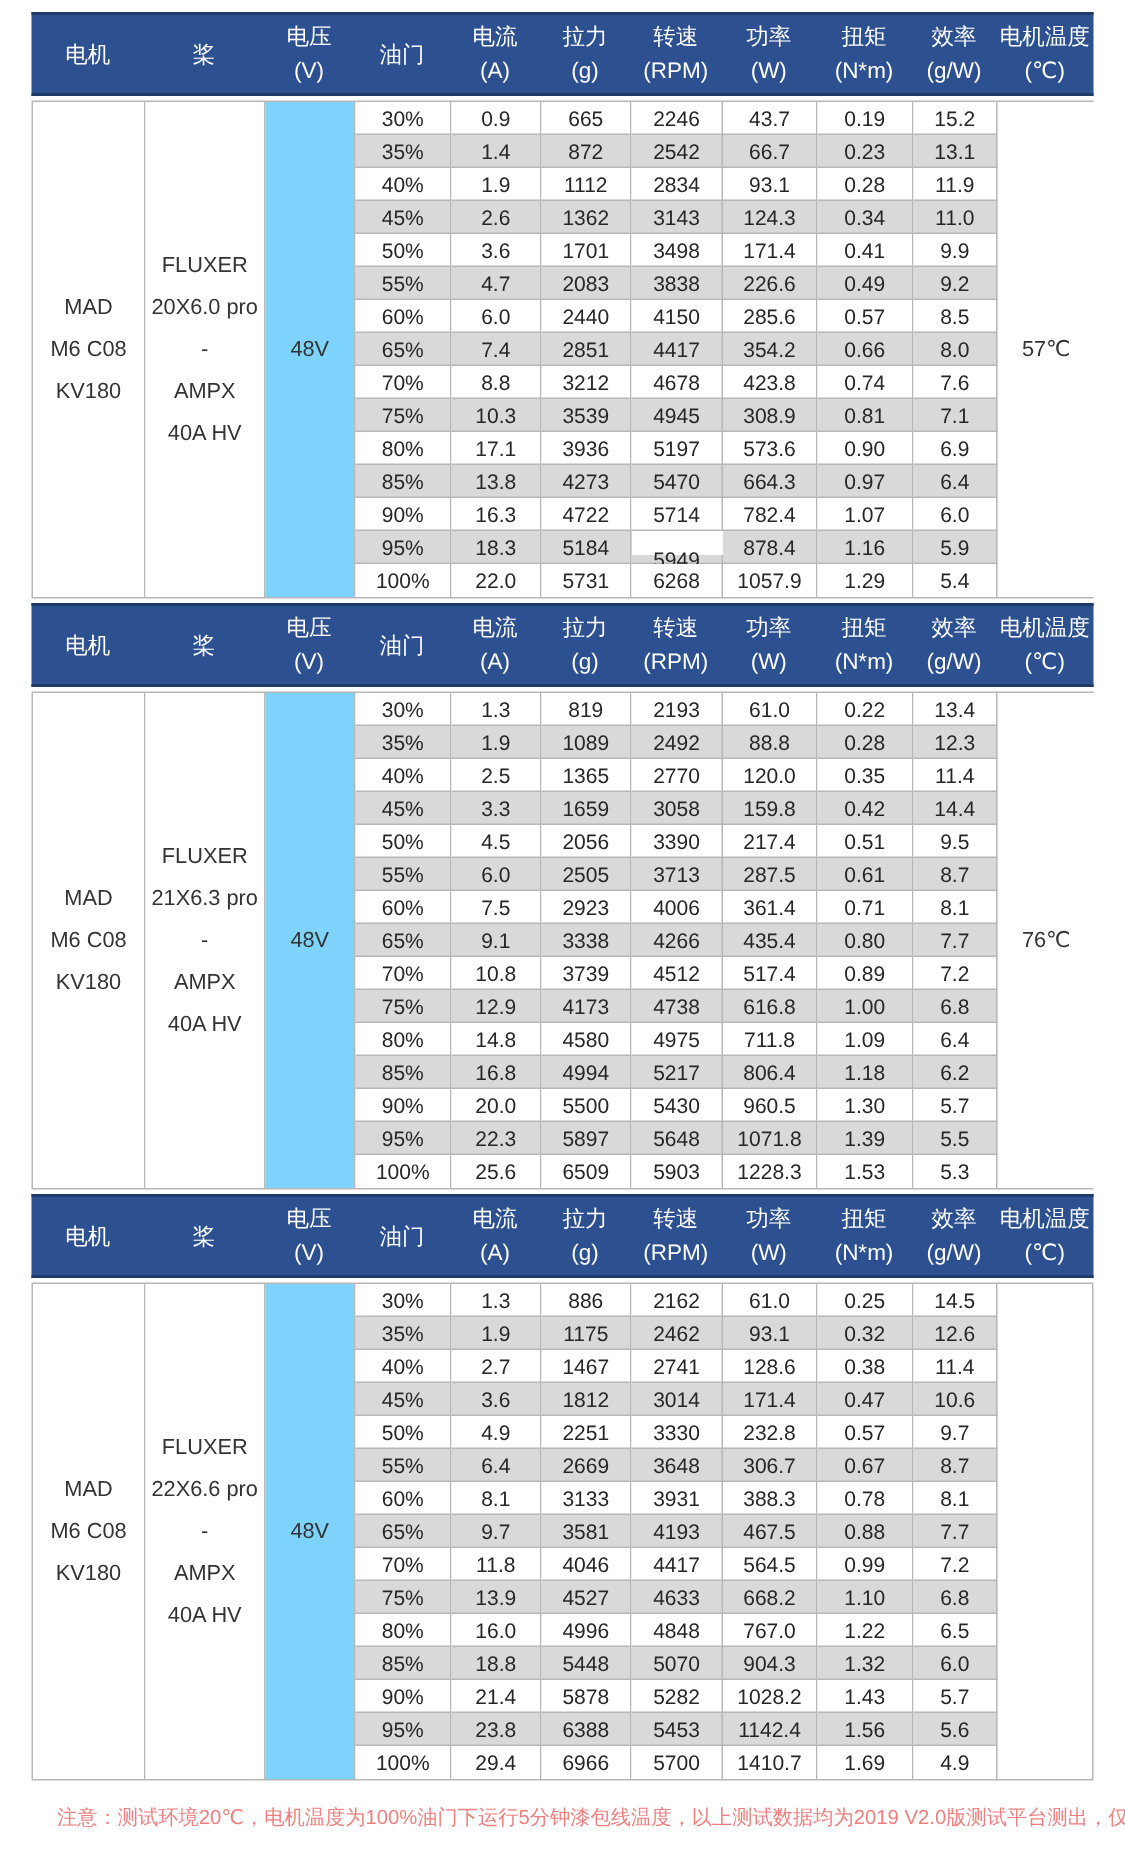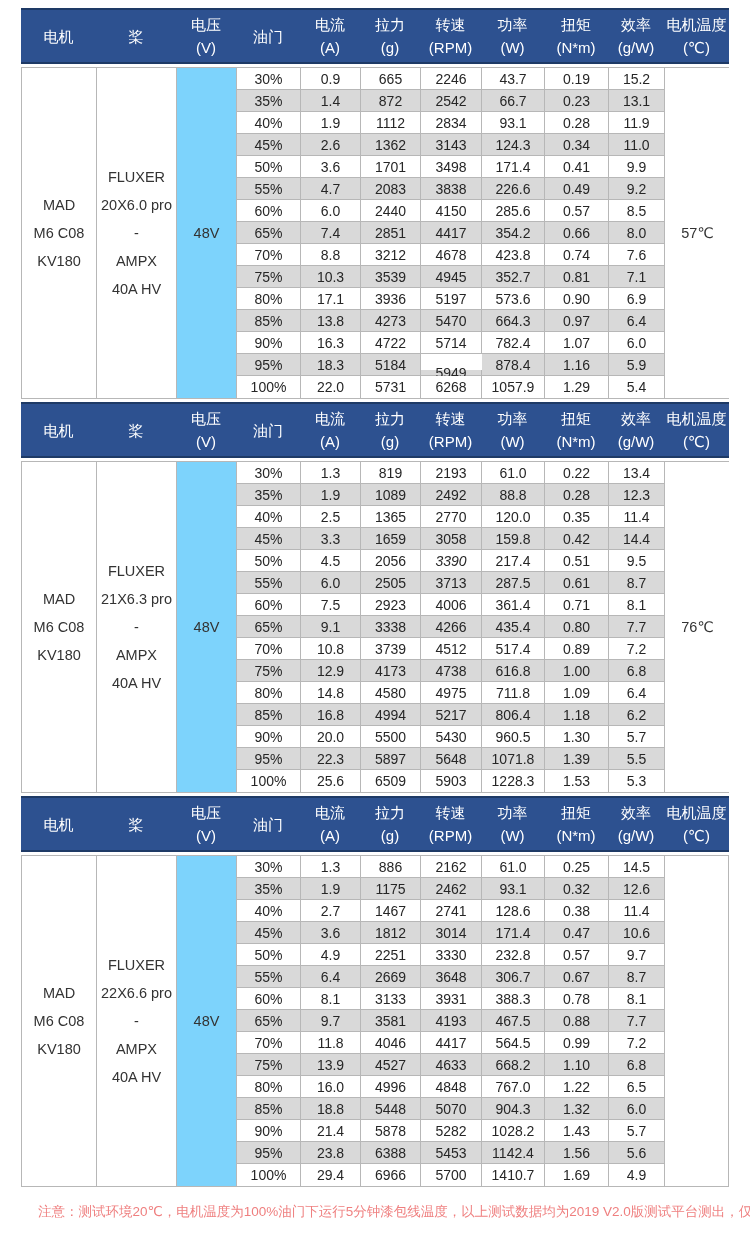--- a/index.html
+++ b/index.html
@@ -167,21 +167,21 @@
         <div class="dcell" style="grid-area: 9 / 5;">8.8</div>
         <div class="dcell" style="grid-area: 9 / 6;">3212</div>
         <div class="dcell" style="grid-area: 9 / 7;">4678</div>
         <div class="dcell" style="grid-area: 9 / 8;">423.8</div>
         <div class="dcell" style="grid-area: 9 / 9;">0.74</div>
         <div class="dcell" style="grid-area: 9 / 10;">7.6</div>
         <div class="dcell alt" style="grid-area: 10 / 4;">75%</div>
         <div class="dcell alt" style="grid-area: 10 / 5;">10.3</div>
         <div class="dcell alt" style="grid-area: 10 / 6;">3539</div>
         <div class="dcell alt" style="grid-area: 10 / 7;">4945</div>
-        <div class="dcell alt" style="grid-area: 10 / 8;">352.7</div>
+        <div class="dcell alt" style="grid-area: 10 / 8;">308.9</div>
         <div class="dcell alt" style="grid-area: 10 / 9;">0.81</div>
         <div class="dcell alt" style="grid-area: 10 / 10;">7.1</div>
         <div class="dcell" style="grid-area: 11 / 4;">80%</div>
         <div class="dcell" style="grid-area: 11 / 5;">17.1</div>
         <div class="dcell" style="grid-area: 11 / 6;">3936</div>
         <div class="dcell" style="grid-area: 11 / 7;">5197</div>
         <div class="dcell" style="grid-area: 11 / 8;">573.6</div>
         <div class="dcell" style="grid-area: 11 / 9;">0.90</div>
         <div class="dcell" style="grid-area: 11 / 10;">6.9</div>
         <div class="dcell alt" style="grid-area: 12 / 4;">85%</div>
@@ -272,21 +272,21 @@
         <div class="dcell alt" style="grid-area: 4 / 4;">45%</div>
         <div class="dcell alt" style="grid-area: 4 / 5;">3.3</div>
         <div class="dcell alt" style="grid-area: 4 / 6;">1659</div>
         <div class="dcell alt" style="grid-area: 4 / 7;">3058</div>
         <div class="dcell alt" style="grid-area: 4 / 8;">159.8</div>
         <div class="dcell alt" style="grid-area: 4 / 9;">0.42</div>
         <div class="dcell alt" style="grid-area: 4 / 10;">14.4</div>
         <div class="dcell" style="grid-area: 5 / 4;">50%</div>
         <div class="dcell" style="grid-area: 5 / 5;">4.5</div>
         <div class="dcell" style="grid-area: 5 / 6;">2056</div>
-        <div class="dcell" style="grid-area: 5 / 7; font-style: italic;">3390</div>
+        <div class="dcell" style="grid-area: 5 / 7;">3390</div>
         <div class="dcell" style="grid-area: 5 / 8;">217.4</div>
         <div class="dcell" style="grid-area: 5 / 9;">0.51</div>
         <div class="dcell" style="grid-area: 5 / 10;">9.5</div>
         <div class="dcell alt" style="grid-area: 6 / 4;">55%</div>
         <div class="dcell alt" style="grid-area: 6 / 5;">6.0</div>
         <div class="dcell alt" style="grid-area: 6 / 6;">2505</div>
         <div class="dcell alt" style="grid-area: 6 / 7;">3713</div>
         <div class="dcell alt" style="grid-area: 6 / 8;">287.5</div>
         <div class="dcell alt" style="grid-area: 6 / 9;">0.61</div>
         <div class="dcell alt" style="grid-area: 6 / 10;">8.7</div>

